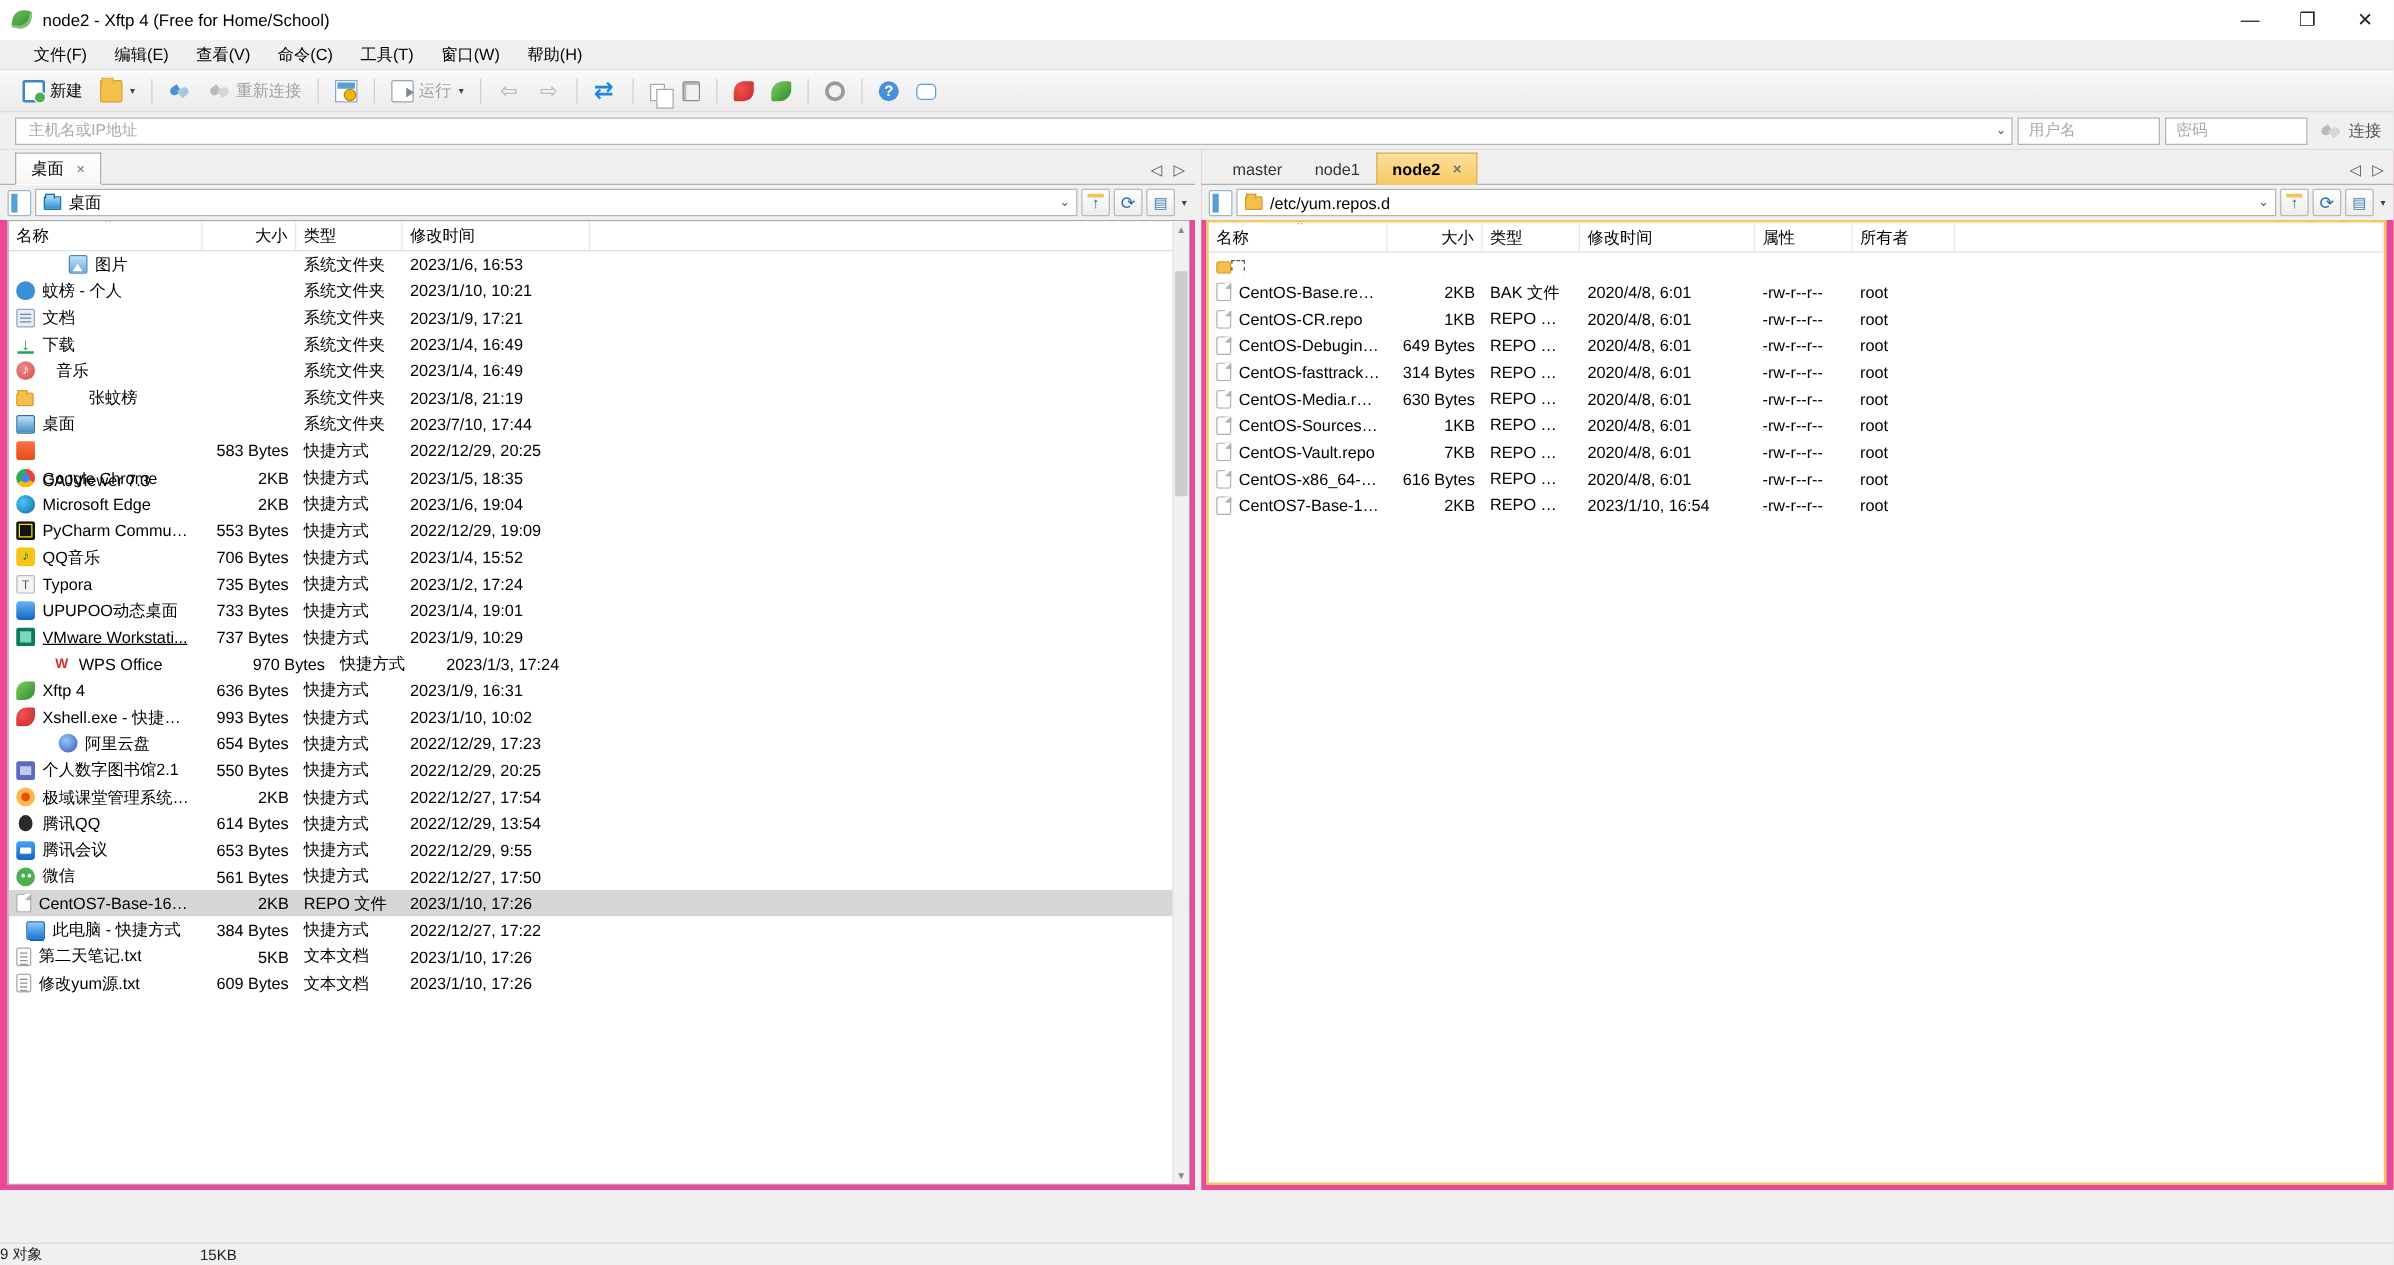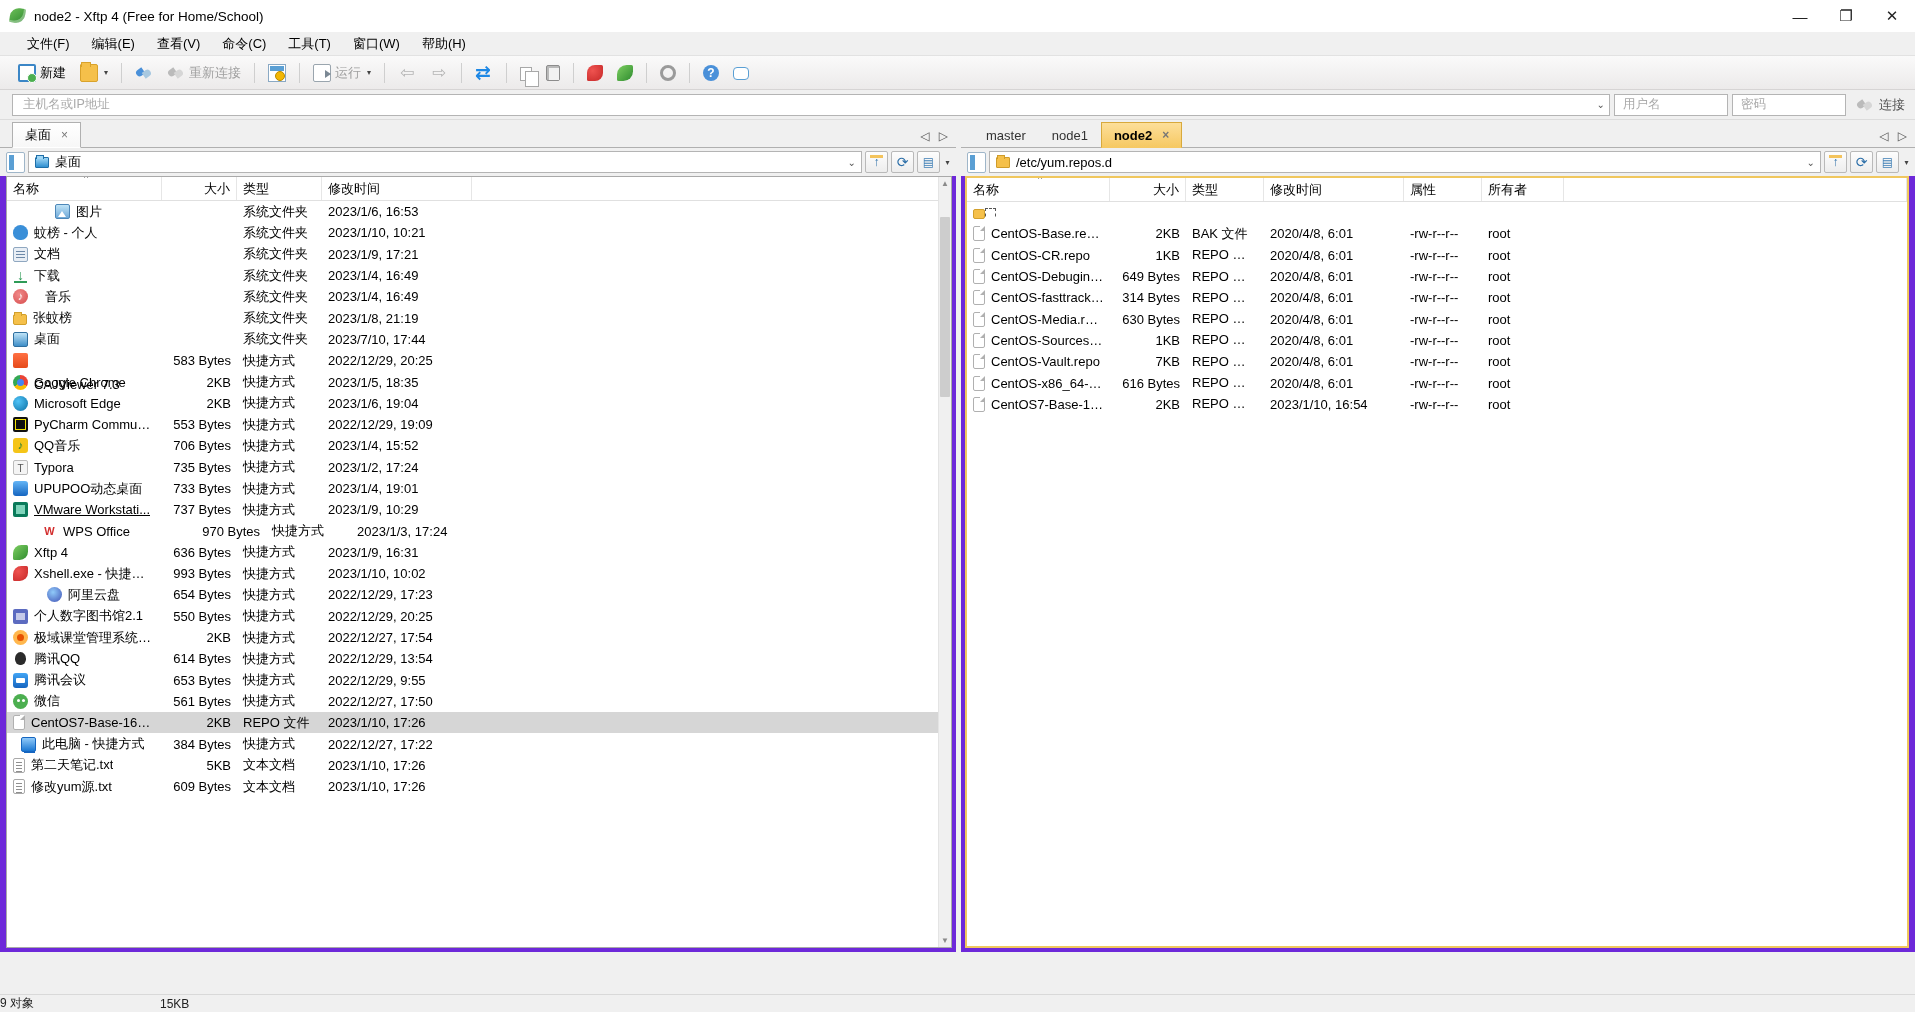--- a/index.html
+++ b/index.html
@@ -102,21 +102,21 @@
   }
   .conn-host .ph, .conn-in .ph { color:#a9a9a9; font-size:12.5px; }
   .conn-host .dd { position:absolute; right:4px; color:#555; font-size:10px; }
   .conn-in {
     width: 114px; height:22px; background:#fff; border:1px solid #b4b4b4; margin-left:4px;
     display:flex; align-items:center; padding-left:8px;
   }
   .conn-connect { display:flex; align-items:center; gap:5px; margin-left:10px; font-size:13px; color:#555; }
 
   
-  .panes { display:flex; height: 832px; background:#6d28d9; }
+  .panes { display:flex; height: 832px; background:#ec4899; }
   .pane { display:flex; flex-direction:column; }
   .pane-left { width: 956px; }
   .splitter { width: 5px; background:#f0f0f0; cursor: col-resize; }
   .pane-right { flex:1 1 auto; }
 
   .tabrow {
     height: 28px; display:flex; align-items:flex-end; background:#f0f0f0;
     border-bottom: 1px solid #b0b0b0; position: relative; padding-left: 12px;
   }
   .tab {
@@ -449,21 +449,21 @@
               <span class="fi fi-music"></span>
               <span style="overflow: hidden; text-overflow: ellipsis; white-space: nowrap;">音乐</span>
             </div>
             <div class="cell num" style="width: 75px;"></div>
             <div class="cell" style="width: 85px;">系统文件夹</div>
             <div class="cell" style="width: 150px;">2023/1/4, 16:49</div>
           </div>
           <div class="row">
             <div class="cell name" style="width: 155px;">
               <span class="fi fi-folder"></span>
-              <span style="overflow: hidden; text-overflow: ellipsis; white-space: nowrap;">张蚊榜</span>
+              <span style="overflow: hidden; text-overflow: ellipsis; white-space: nowrap; margin-left: 38px;">张蚊榜</span>
             </div>
             <div class="cell num" style="width: 75px;"></div>
             <div class="cell" style="width: 85px;">系统文件夹</div>
             <div class="cell" style="width: 150px;">2023/1/8, 21:19</div>
           </div>
           <div class="row">
             <div class="cell name" style="width: 155px;">
               <span class="fi fi-desk"></span>
               <span style="overflow: hidden; text-overflow: ellipsis; white-space: nowrap;">桌面</span>
             </div>

